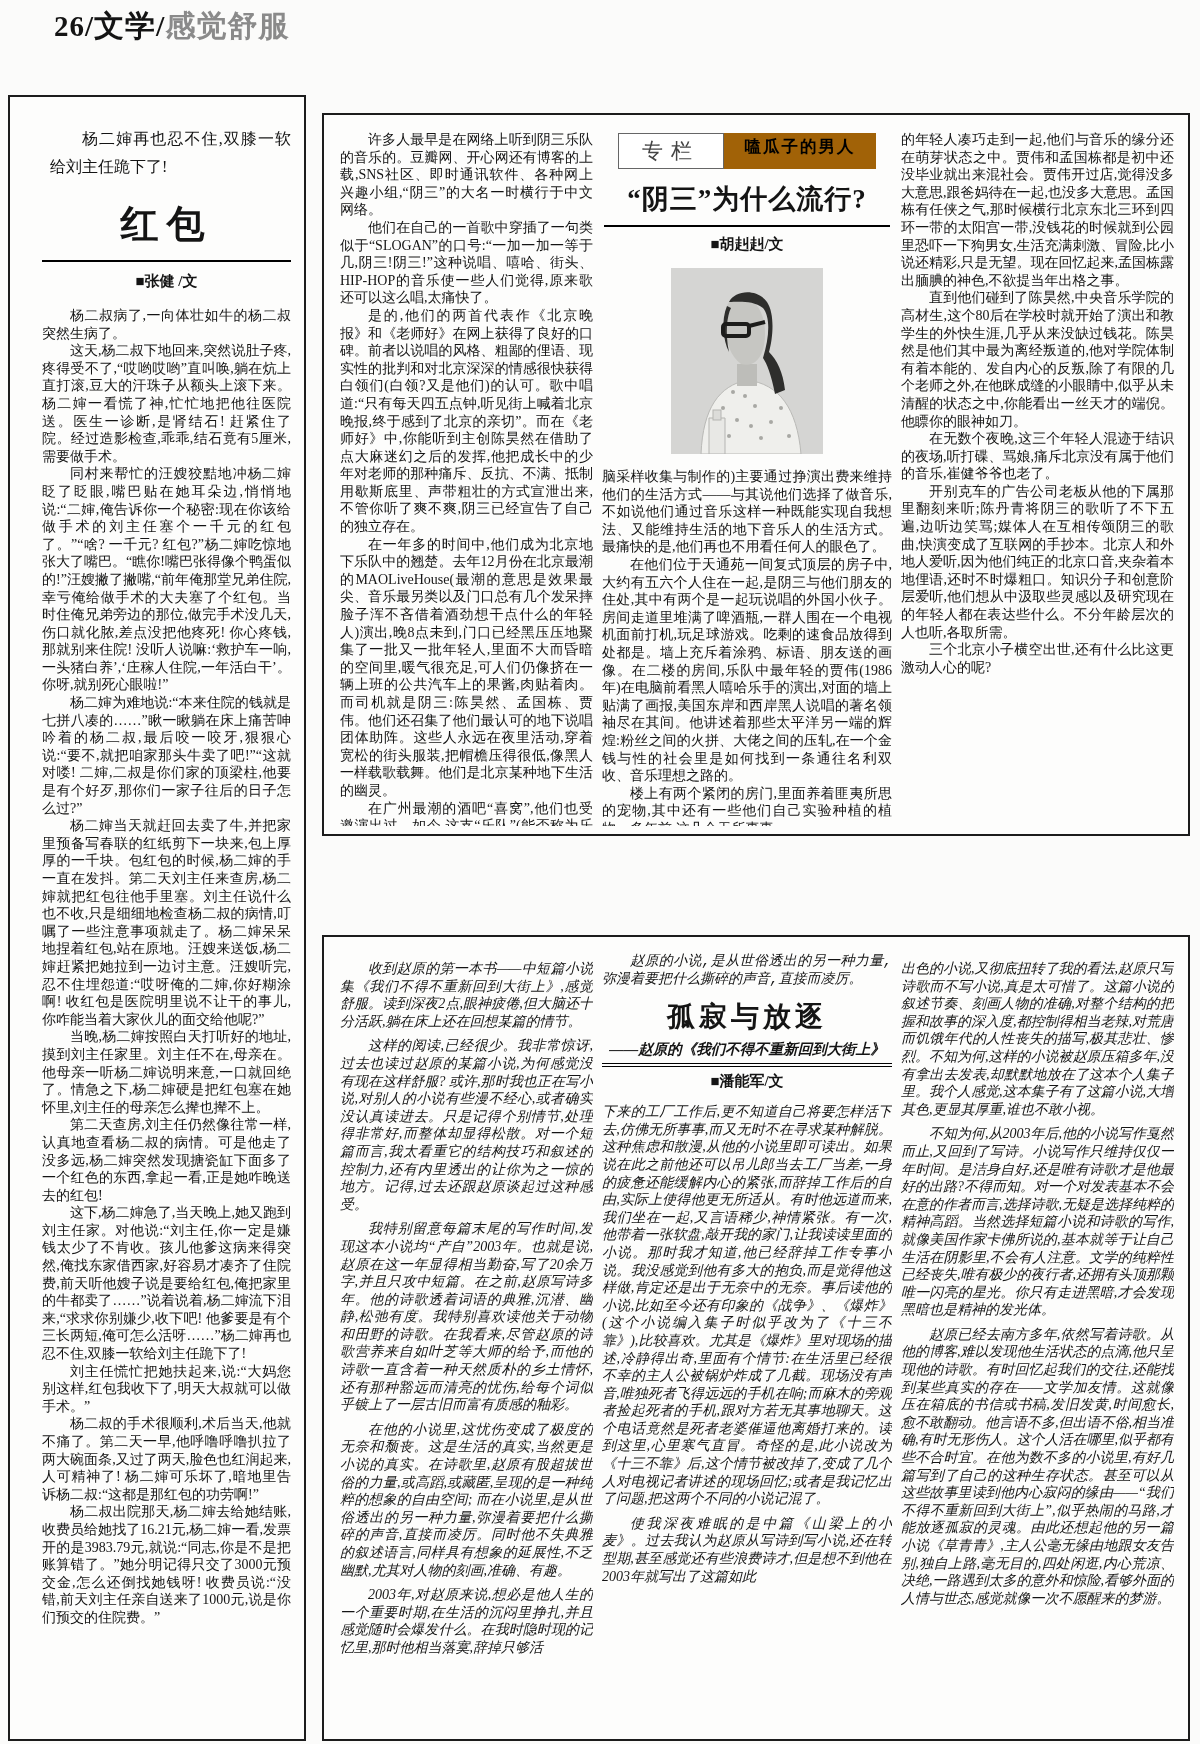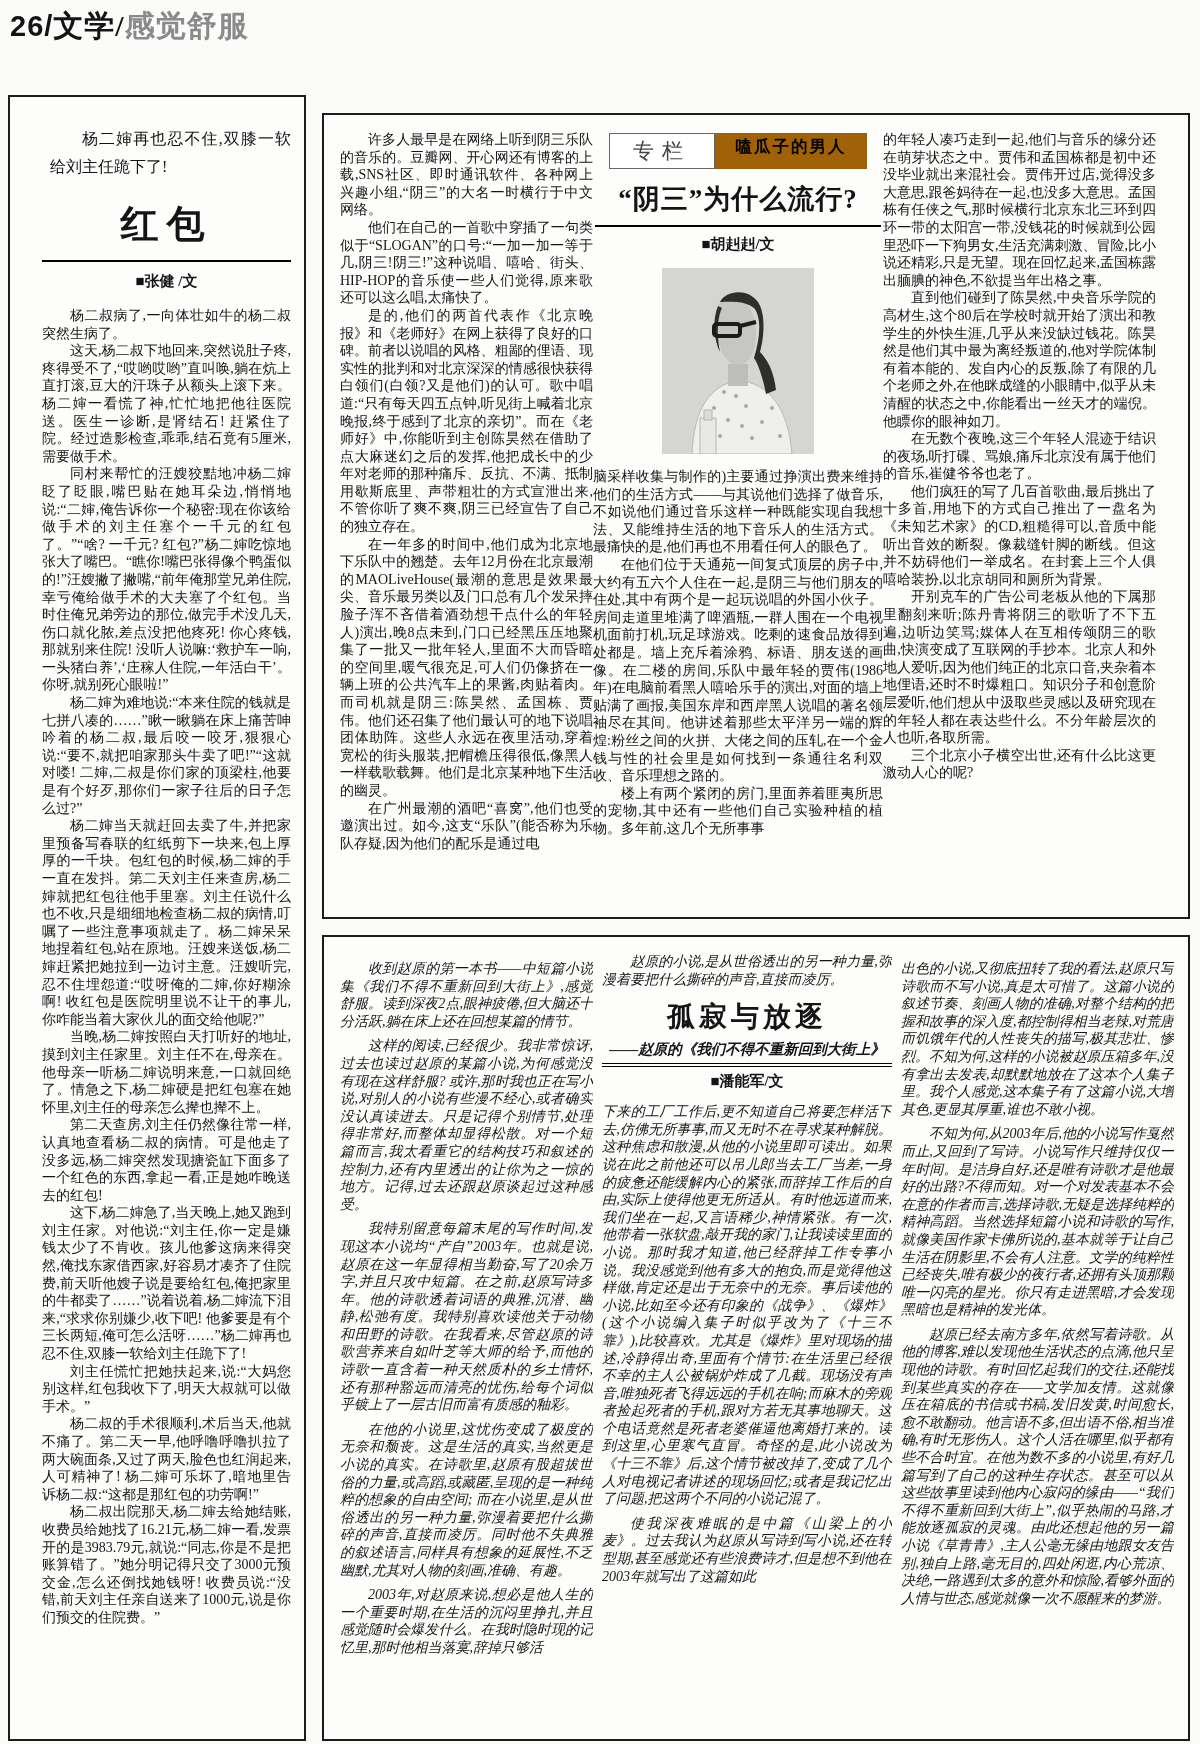--- a/index.html
+++ b/index.html
@@ -4,27 +4,27 @@
 <style>
   html,body{margin:0;padding:0;}
   body{
     width:1200px;height:1744px;position:relative;background:#fbfbfa;
     font-family:"Liberation Serif","DejaVu Serif",serif;color:#141414;
     overflow:hidden;
   }
   
   .masthead{position:absolute;left:10px;top:6px;}
   .mast-line1{font-size:30px;font-weight:bold;letter-spacing:1px;white-space:nowrap;}
-  .mast-line1 .pagenum{font-family:Liberation Sans, sans-serif;font-size:29px;}
+  .mast-line1 .pagenum{font-family:Liberation Serif, serif;font-size:29px;margin-left:44px;}
   .mast-line1 .pub{color:#8a8a8a;font-weight:600;}
   .mast-line2{margin-top:6px;font-size:17px;font-weight:bold;font-style:italic;white-space:nowrap;}
   
   .nbox{position:absolute;border:2px solid #1c1c1c;background:#fdfdfc;box-sizing:border-box;overflow:hidden;}
   #left-box{left:8px;top:95px;width:298px;height:1646px;padding:28px 13px 10px 32px;}
-  #top-box{left:322px;top:113px;width:868px;height:806px;padding:16px 14px 8px 16px;display:flex;}
+  #top-box{left:322px;top:113px;width:868px;height:723px;padding:16px 14px 8px 16px;display:flex;justify-content:space-between;}
   #bottom-box{left:322px;top:935px;width:868px;height:806px;padding:16px 14px 8px 16px;display:flex;justify-content:space-between;}
   
   .coltext p{margin:0;font-size:14px;line-height:17.6px;text-align:justify;text-indent:2em;}
   .coltext p.flush{text-indent:0;}
   .col{overflow:hidden;}
   #top-box .col1{width:253px;}
   #top-box .col2{width:290px;}
   #top-box .col3{width:273px;}
   #bottom-box .col1{width:253px;}
   #bottom-box .col2{width:290px;}
@@ -39,21 +39,21 @@
   
   .tag-row{display:flex;justify-content:center;margin:2px 0 12px 0;}
   .tag-plain{border:1.5px solid #666;color:#444;font-size:21px;width:104px;text-align:center;
              padding:3px 0;background:#fff;letter-spacing:8px;}
   .tag-gray{background:#a16207;color:#000;font-weight:bold;font-size:16.5px;width:152px;
             text-align:center;padding:3px 0;letter-spacing:2px;font-family:"Liberation Sans",sans-serif;}
   .ys-title{font-size:27px;font-weight:bold;text-align:center;border-bottom:2.5px solid #000;
             padding-bottom:8px;margin:4px 2px 8px 2px;letter-spacing:1px;}
   .photo{width:152px;height:186px;margin:14px auto 14px auto;display:block;background:#d9d9d7;}
   
-  .gj-intro p{margin:0 0 2px 0;}
+  .gj-intro p{margin:0 0 2px 0;font-family:Liberation Mono, monospace;}
   .gj-title{font-size:28px;font-weight:bold;text-align:center;letter-spacing:4px;
             margin:10px 0 4px 0;font-style:normal;}
   .gj-subtitle{font-size:14.5px;font-weight:bold;font-style:italic;text-align:center;
                border-bottom:4px double #000;padding-bottom:4px;margin:0 0 5px 0;white-space:nowrap;}
   .gj-byline{font-size:15px;font-weight:bold;text-align:center;margin:0 0 12px 0;}
 </style>
 </head>
 <body>
 
 <div class="masthead">
@@ -135,21 +135,20 @@
         <p class="flush">脑采样收集与制作的)主要通过挣演出费来维持他们的生活方式——与其说他们选择了做音乐,不如说他们通过音乐这样一种既能实现自我想法、又能维持生活的地下音乐人的生活方式。最痛快的是,他们再也不用看任何人的眼色了。</p>
         <p>在他们位于天通苑一间复式顶层的房子中,大约有五六个人住在一起,是阴三与他们朋友的住处,其中有两个是一起玩说唱的外国小伙子。房间走道里堆满了啤酒瓶,一群人围在一个电视机面前打机,玩足球游戏。吃剩的速食品放得到处都是。墙上充斥着涂鸦、标语、朋友送的画像。在二楼的房间,乐队中最年轻的贾伟(1986年)在电脑前看黑人嘻哈乐手的演出,对面的墙上贴满了画报,美国东岸和西岸黑人说唱的著名领袖尽在其间。他讲述着那些太平洋另一端的辉煌:粉丝之间的火拼、大佬之间的压轧,在一个金钱与性的社会里是如何找到一条通往名利双收、音乐理想之路的。</p>
         <p>楼上有两个紧闭的房门,里面养着匪夷所思的宠物,其中还有一些他们自己实验种植的植物。多年前,这几个无所事事</p>
       </div>
   </div>
 
   <div class="col col3 coltext">
       <p class="flush">的年轻人凑巧走到一起,他们与音乐的缘分还在萌芽状态之中。贾伟和孟国栋都是初中还没毕业就出来混社会。贾伟开过店,觉得没多大意思,跟爸妈待在一起,也没多大意思。孟国栋有任侠之气,那时候横行北京东北三环到四环一带的太阳宫一带,没钱花的时候就到公园里恐吓一下狗男女,生活充满刺激、冒险,比小说还精彩,只是无望。现在回忆起来,孟国栋露出腼腆的神色,不欲提当年出格之事。</p>
       <p>直到他们碰到了陈昊然,中央音乐学院的高材生,这个80后在学校时就开始了演出和教学生的外快生涯,几乎从来没缺过钱花。陈昊然是他们其中最为离经叛道的,他对学院体制有着本能的、发自内心的反叛,除了有限的几个老师之外,在他眯成缝的小眼睛中,似乎从未清醒的状态之中,你能看出一丝天才的端倪。他瞟你的眼神如刀。</p>
       <p>在无数个夜晚,这三个年轻人混迹于结识的夜场,听打碟、骂娘,痛斥北京没有属于他们的音乐,崔健爷爷也老了。</p>
-      <p>他们疯狂的写了几百首歌曲,最后挑出了十多首,用地下的方式自己推出了一盘名为《未知艺术家》的CD,粗糙得可以,音质中能听出音效的断裂。像裁缝针脚的断线。但这并不妨碍他们一举成名。在封套上三个人俱嘻哈装扮,以北京胡同和厕所为背景。</p>
       <p>开别克车的广告公司老板从他的下属那里翻刻来听;陈丹青将阴三的歌听了不下五遍,边听边笑骂;媒体人在互相传颂阴三的歌曲,快演变成了互联网的手抄本。北京人和外地人爱听,因为他们纯正的北京口音,夹杂着本地俚语,还时不时爆粗口。知识分子和创意阶层爱听,他们想从中汲取些灵感以及研究现在的年轻人都在表达些什么。不分年龄层次的人也听,各取所需。</p>
       <p>三个北京小子横空出世,还有什么比这更激动人心的呢?</p>
     </div>
 </div>
 
 <div id="bottom-box" class="nbox">
   <div class="col col1 coltext kai">
       <p>收到赵原的第一本书——中短篇小说集《我们不得不重新回到大街上》,感觉舒服。读到深夜2点,眼神疲倦,但大脑还十分活跃,躺在床上还在回想某篇的情节。</p>
       <p>这样的阅读,已经很少。我非常惊讶,过去也读过赵原的某篇小说,为何感觉没有现在这样舒服? 或许,那时我也正在写小说,对别人的小说有些漫不经心,或者确实没认真读进去。只是记得个别情节,处理得非常好,而整体却显得松散。对一个短篇而言,我太看重它的结构技巧和叙述的控制力,还有内里透出的让你为之一惊的地方。记得,过去还跟赵原谈起过这种感受。</p>
       <p>我特别留意每篇末尾的写作时间,发现这本小说均“产自”2003年。也就是说,赵原在这一年显得相当勤奋,写了20余万字,并且只攻中短篇。在之前,赵原写诗多年。他的诗歌透着词语的典雅,沉潜、幽静,松弛有度。我特别喜欢读他关于动物和田野的诗歌。在我看来,尽管赵原的诗歌营养来自如叶芝等大师的给予,而他的诗歌一直含着一种天然质朴的乡土情怀,还有那种豁远而清亮的忧伤,给每个词似乎镀上了一层古旧而富有质感的釉彩。</p>

